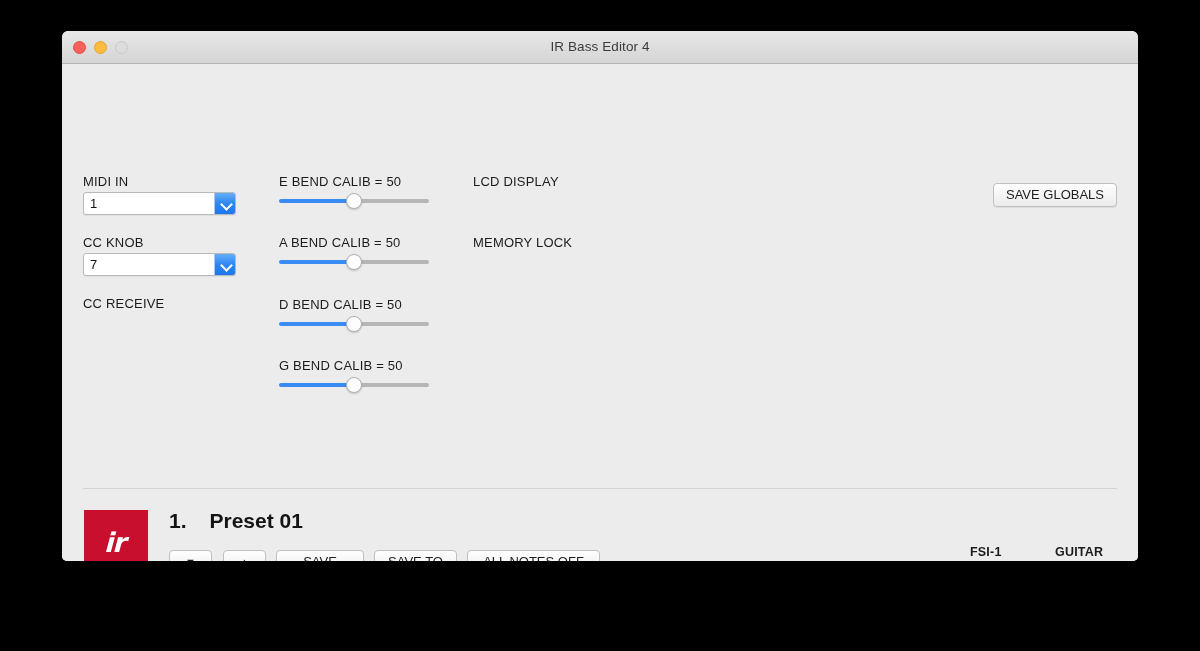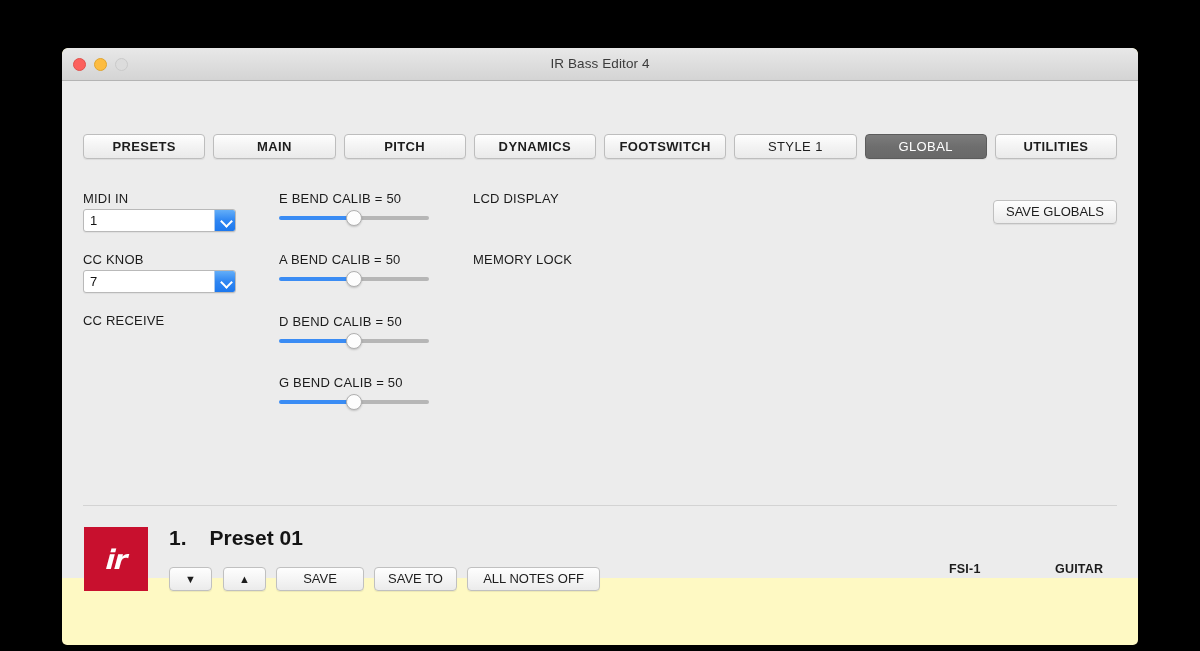--- a/index.html
+++ b/index.html
@@ -6,22 +6,22 @@
   html, body {
     width: 1200px; height: 651px;
     background: #000000;
     font-family: "Liberation Sans", sans-serif;
     overflow: hidden;
   }
 
   
   #window {
     position: absolute;
-    left: 62px; top: 48px;
-    width: 1076px; height: 597px;
+    left: 62px; top: 31px;
+    width: 1076px; height: 530px;
     background: #fef9c3;
     border-radius: 6px 6px 5px 5px;
     box-shadow: 0 6px 24px rgba(0,0,0,0.55);
     overflow: hidden;
   }
 
   
   #titlebar {
     position: relative;
     height: 33px;
@@ -215,21 +215,21 @@
     font-size: 21px; font-weight: bold; color: #141414;
   }
   #preset-line .name {
     font-size: 21px; font-weight: bold; color: #141414;
   }
 
   #status-right {
     position: absolute;
     top: 481px; right: 21px;
     display: flex;
-    gap: 44px;
+    gap: 23px;
   }
   .status-chip { position: relative; width: 62px; }
   .status-chip .txt {
     font-size: 12.5px; font-weight: bold; color: #1b1b1b;
     letter-spacing: 0.2px; display: block; text-align: left;
   }
 </style>
 </head>
 <body>
 
@@ -237,30 +237,20 @@
 
   <div id="titlebar">
     <div class="traffic close"></div>
     <div class="traffic min"></div>
     <div class="traffic zoom"></div>
     <div class="title">IR Bass Editor 4</div>
   </div>
 
   <div id="content">
 
-    <div id="tabbar">
-      <div class="tab">PRESETS</div>
-      <div class="tab">MAIN</div>
-      <div class="tab">PITCH</div>
-      <div class="tab">DYNAMICS</div>
-      <div class="tab">FOOTSWITCH</div>
-      <div class="tab semi">STYLE 1</div>
-      <div class="tab active">GLOBAL</div>
-      <div class="tab">UTILITIES</div>
-    </div>
 
     <div class="group-label" style="left:21px; top:110px;">MIDI IN</div>
     <div class="combo" style="left:21px; top:128px; width:153px;">
       <span class="value">1</span>
       <span class="chev"></span>
     </div>
 
     <div class="group-label" style="left:21px; top:171px;">CC KNOB</div>
     <div class="combo" style="left:21px; top:189px; width:153px;">
       <span class="value">7</span>

